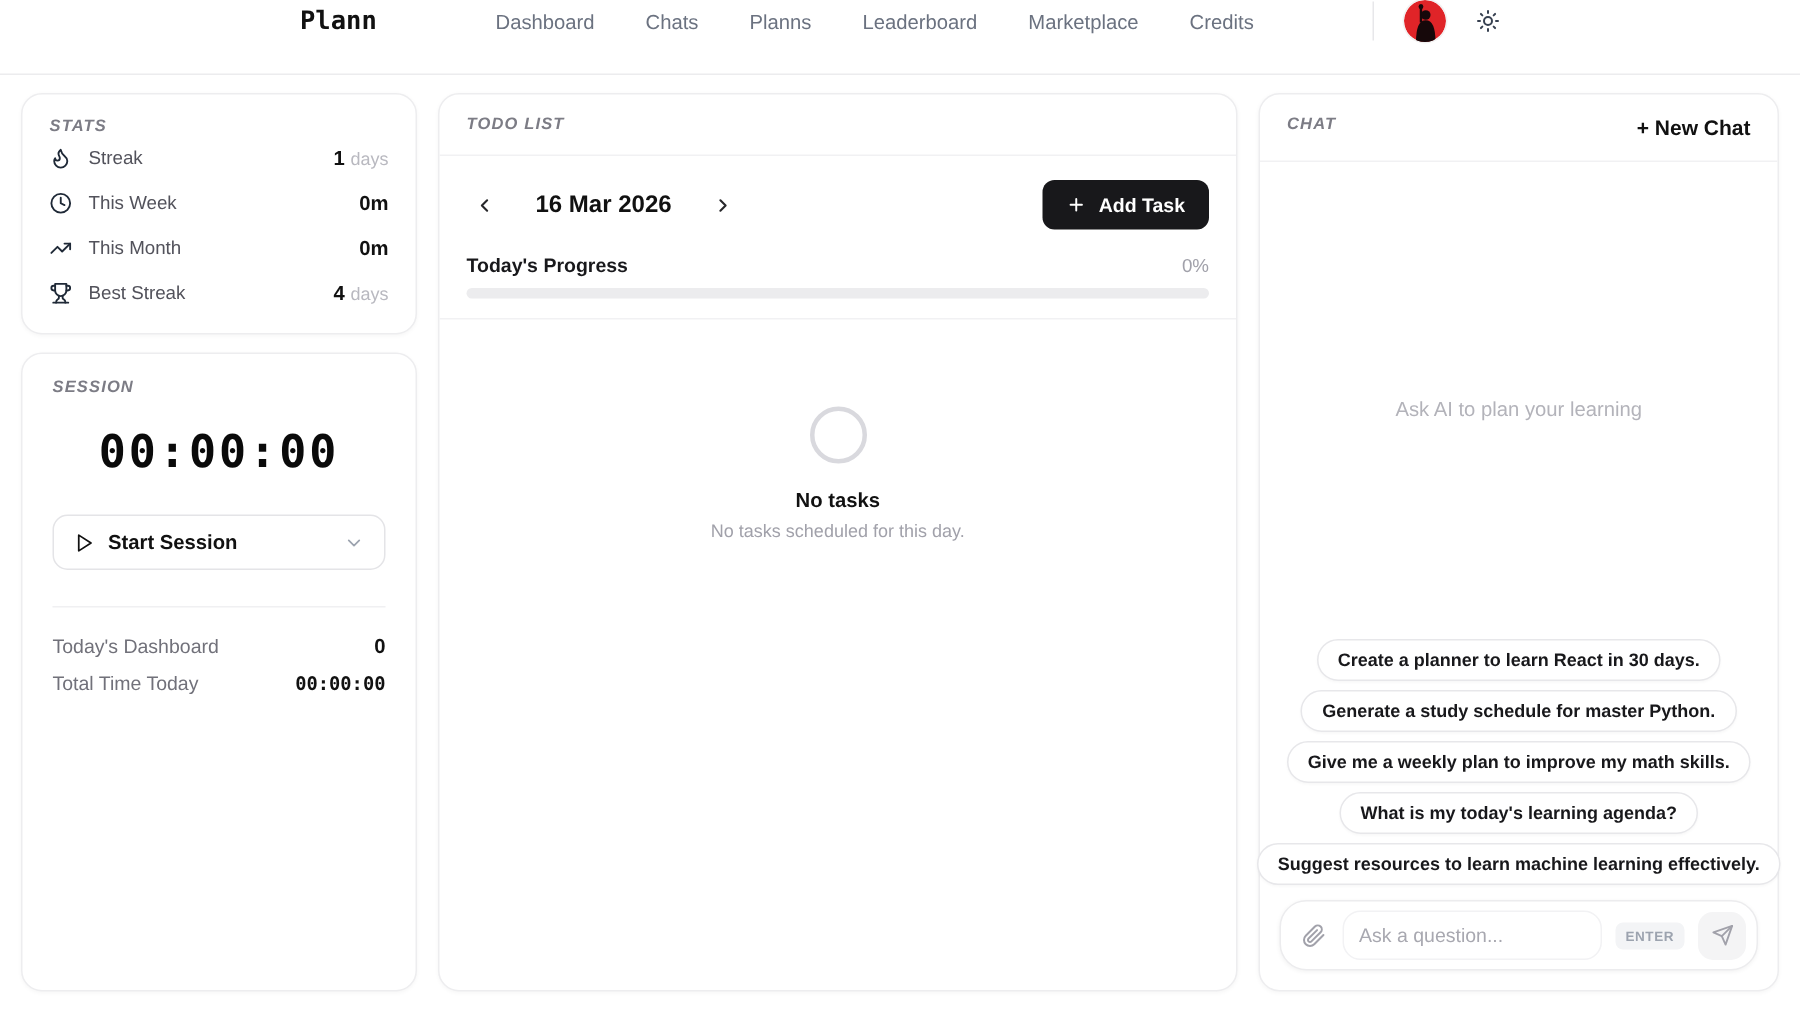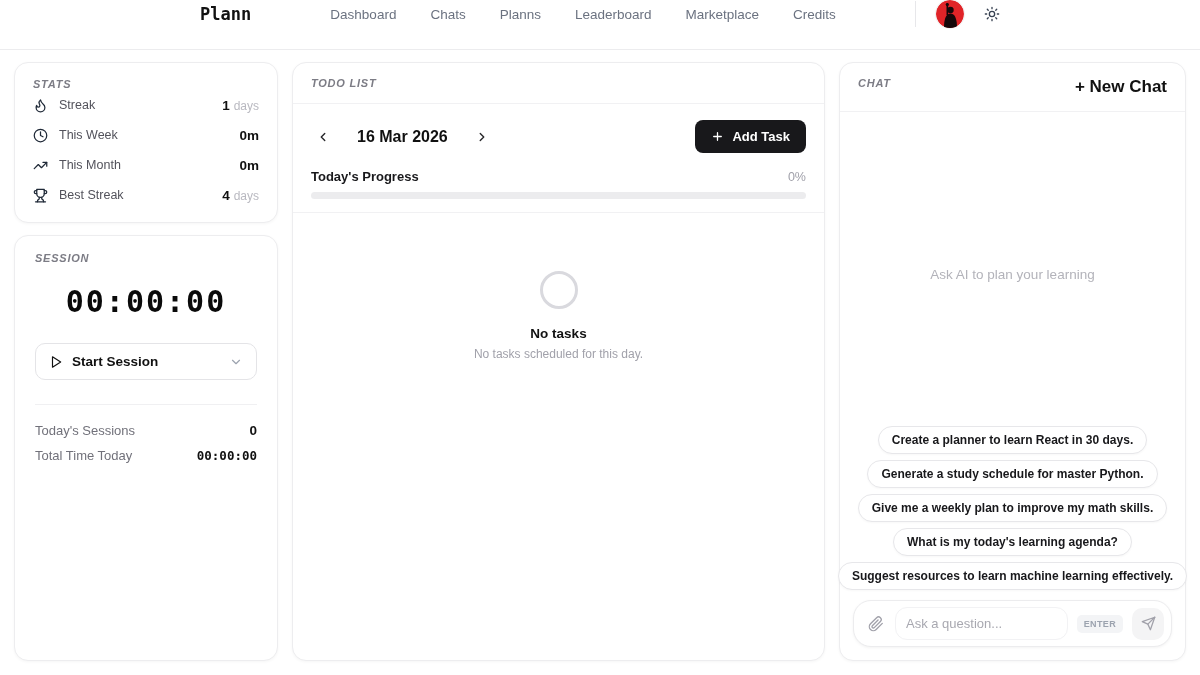--- a/index.html
+++ b/index.html
@@ -60,21 +60,21 @@
   .progress-track { margin-top:8px; height:7px; background:#ececee; border-radius:99px; overflow:hidden; }
   .progress-fill { height:100%; width:0%; background:#18181b; border-radius:99px; }
   .todo-divider { border-bottom:1px solid #f1f1f3; margin:13px -18px 0; }
   .empty-state { padding-top:58px; display:flex; flex-direction:column; align-items:center; }
   .empty-circle { width:38px; height:38px; border:3px solid #d9d9de; border-radius:50%; margin-bottom:17px; }
   .empty-title { font-size:13.5px; font-weight:700; color:#111; }
   .empty-sub { font-size:12px; color:#a1a1aa; margin-top:6px; }
 
   
   .chat-card { flex:1; display:flex; flex-direction:column; }
-  .new-chat-btn { background:none; border:none; font-family:inherit; font-size:17px; font-weight:700; color:#111; cursor:pointer; }
+  .new-chat-btn { background:none; border:none; font-family:inherit; font-size:14px; font-weight:700; color:#111; cursor:pointer; }
   .chat-body { flex:1; display:flex; flex-direction:column; padding:10px 13px 13px; min-height:0; }
   .chat-hint-zone { flex:1; display:flex; align-items:center; justify-content:center; }
   .chat-hint { font-size:13.5px; color:#b3b3ba; }
   .suggestions { display:flex; flex-direction:column; align-items:center; gap:6px; margin-bottom:10px; }
   .chip { background:#fff; border:1px solid #e7e7ea; border-radius:999px; padding:6px 13px; font-family:inherit; font-size:12px; font-weight:700; color:#18181b; cursor:pointer; box-shadow:0 1px 2px rgba(0,0,0,.03); white-space:nowrap; }
   .chat-inputbar { border:1px solid #ececee; border-radius:18px; padding:6px 7px 6px 12px; display:flex; align-items:center; gap:9px; box-shadow:0 1px 3px rgba(0,0,0,.05); background:#fff; }
   .clip-btn { background:none; border:none; cursor:pointer; color:#a1a1aa; display:flex; padding:2px; }
   .chat-input { flex:1; border:1px solid #f2f2f4; border-radius:12px; padding:8px 10px; font-family:inherit; font-size:13px; color:#18181b; outline:none; min-width:0; }
   .chat-input::placeholder { color:#a8a8b0; }
   .enter-badge { font-size:9px; font-weight:700; letter-spacing:.04em; color:#9ca3af; background:#f3f4f6; border-radius:5px; padding:4px 7px; }
@@ -178,21 +178,21 @@
           </svg>
         <span>Start Session</span>
         <span class="chev">
           <svg width="14" height="14" viewBox="0 0 24 24" fill="none" stroke="currentColor" stroke-width="2" stroke-linecap="round" stroke-linejoin="round">
               <polyline points="6 9 12 15 18 9"></polyline>
             </svg>
         </span>
       </button>
       <div class="session-divider"></div>
       <div class="session-row">
-        <span class="lbl">Today's Sessions</span>
+        <span class="lbl">Today's Dashboard</span>
         <span class="val">0</span>
       </div>
       <div class="session-row">
         <span class="lbl">Total Time Today</span>
         <span class="val mono">00:00:00</span>
       </div>
     </div>
   </div>
 
   <div class="col-mid">

